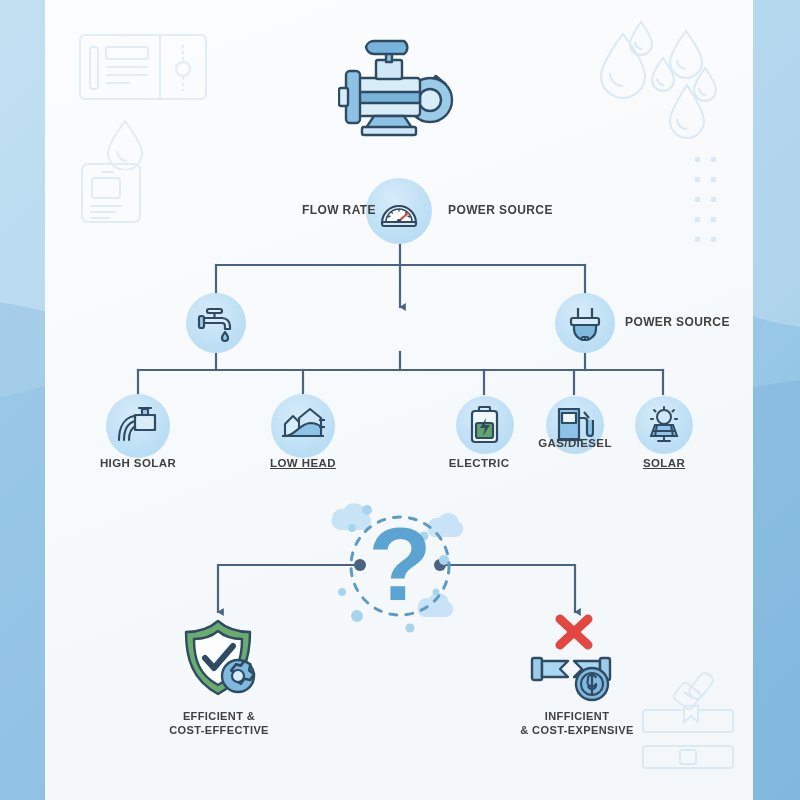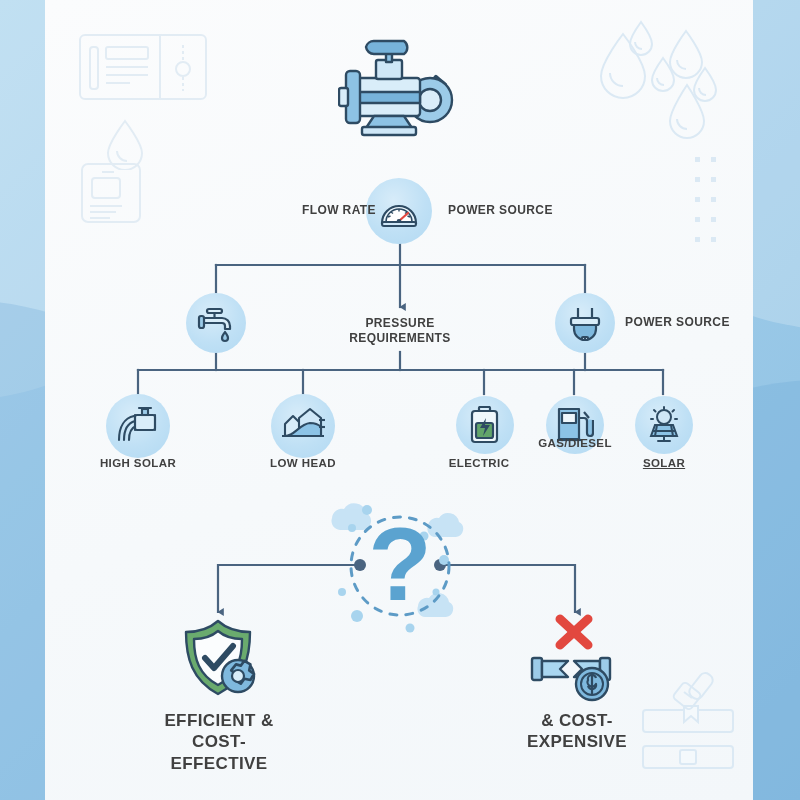--- a/index.html
+++ b/index.html
@@ -32,21 +32,21 @@
   
   .bubble{position:absolute;border-radius:50%;
     background:radial-gradient(circle at 42% 34%,#d7ecf9 0%,#bfe0f5 55%,#b2d9f2 100%);
     display:flex;align-items:center;justify-content:center;}
 
   
   .lbl{position:absolute;color:#404040;font-weight:bold;
     letter-spacing:.4px;text-align:center;line-height:1.25;}
   .lbl.sm{font-size:11.5px;}
   .lbl.md{font-size:12px;}
-  .lbl.lg{font-size:17px;}
+  .lbl.lg{font-size:11px;}
 
   .plain{position:absolute;}
 </style>
 </head>
 <body>
 
 <div id="stage">
 
   <div class="bg-base"></div>
   <div class="bg-swirl s1"></div>
@@ -233,24 +233,20 @@
         <line x1="12" y1="4" x2="12" y2="14" fill="none"></line>
         <line x1="26" y1="4" x2="26" y2="14" fill="none"></line>
         <rect x="5" y="14" width="28" height="7" rx="2" fill="#d9edf9"></rect>
         <path d="M8,21 h22 v4 a11,11 0 0 1 -22,0 z" fill="#7fb9de"></path>
         <rect x="16" y="33" width="6" height="3" rx="1" fill="#d9edf9"></rect>
         <line x1="19" y1="33" x2="19" y2="36" fill="none"></line>
       </g>
     </svg>
   </div>
 
-  <div class="lbl md" style="left:340px;top:316px;width:120px;">
-    <div>PRESSURE</div>
-    <div>REQUIREMENTS</div>
-  </div>
 
   <div class="lbl md" style="left:625px;top:315px;width:170px;text-align:left;">POWER SOURCE</div>
 
   <div class="bubble" style="left:106px;top:394px;width:64px;height:64px;">
     <svg width="42" height="40" viewBox="0 0 42 40">
       <g stroke="#2e4b63" stroke-width="2.1" fill="none" stroke-linecap="round">
         <path d="M2,34 C2,20 8,12 17,10"></path>
         <path d="M7,34 C7,23 11,17 18,15"></path>
         <path d="M12,34 C12,26 14,22 19,20"></path>
         <rect x="18" y="9" width="20" height="15" rx="2" fill="#d9edf9"></rect>
@@ -268,21 +264,21 @@
       <g stroke="#2e4b63" stroke-width="2.1" fill="none" stroke-linejoin="round">
         <path d="M4,30 L4,18 L12,10 L20,18 L20,30 Z" fill="#d9edf9"></path>
         <path d="M18,30 L18,12 L29,3 L40,12 L40,30 Z" fill="#cfe7f7"></path>
         <path d="M4,30 C14,30 18,18 29,17 C35,17 38,19 40,21 L40,30 Z" fill="#8cc3e6"></path>
         <line x1="1" y1="30" x2="43" y2="30"></line>
         <line x1="38" y1="14" x2="44" y2="14"></line>
         <line x1="38" y1="21" x2="44" y2="21"></line>
       </g>
     </svg>
   </div>
-  <div class="lbl sm" style="left:243px;top:456px;width:120px;">LOW HEAD</div>
+  <div class="lbl sm" style="left:243px;top:456px;width:120px;text-decoration:underline;">LOW HEAD</div>
 
   <div class="bubble" style="left:456px;top:396px;width:58px;height:58px;">
     <svg width="34" height="38" viewBox="0 0 34 38">
       <g stroke="#2e4b63" stroke-width="2.2" stroke-linejoin="round">
         <rect x="11" y="1" width="11" height="4" rx="1" fill="#d9edf9"></rect>
         <rect x="4" y="5" width="25" height="31" rx="3" fill="#eef7fc"></rect>
         <rect x="8" y="17" width="17" height="15" rx="2" fill="#62a46a"></rect>
         <path d="M18,12 l-6,10 h5 l-2,8 l7,-11 h-5 z" fill="#2e4b63" stroke="none"></path>
       </g>
     </svg>
@@ -371,16 +367,17 @@
       <path d="M12,47 h26 l-8,8 l8,8 h-26 z" fill="#a9d6f0"></path>
       <path d="M44,47 h26 v16 h-26 l8,-8 z" fill="#a9d6f0"></path>
       <rect x="70" y="44" width="10" height="22" rx="2" fill="#9ccbe8"></rect>
       <circle cx="62" cy="70" r="16" fill="#7fb9de"></circle>
       <circle cx="62" cy="70" r="11" fill="none" stroke="#2e4b63" stroke-width="2"></circle>
       <path d="M66,64 a4,4 0 0 0 -8,2 a4,4 0 0 0 8,4 a4,4 0 0 1 -8,2" fill="none" stroke="#2e4b63" stroke-width="2.2"></path>
       <line x1="62" y1="60" x2="62" y2="80" stroke="#2e4b63" stroke-width="2.2"></line>
     </g>
   </svg>
   <div class="lbl lg" style="left:492px;top:710px;width:170px;">
+    <div>INFFICIENT</div>
     <div>&amp; COST-EXPENSIVE</div>
   </div>
 
 </div>
 
 </body></html>

